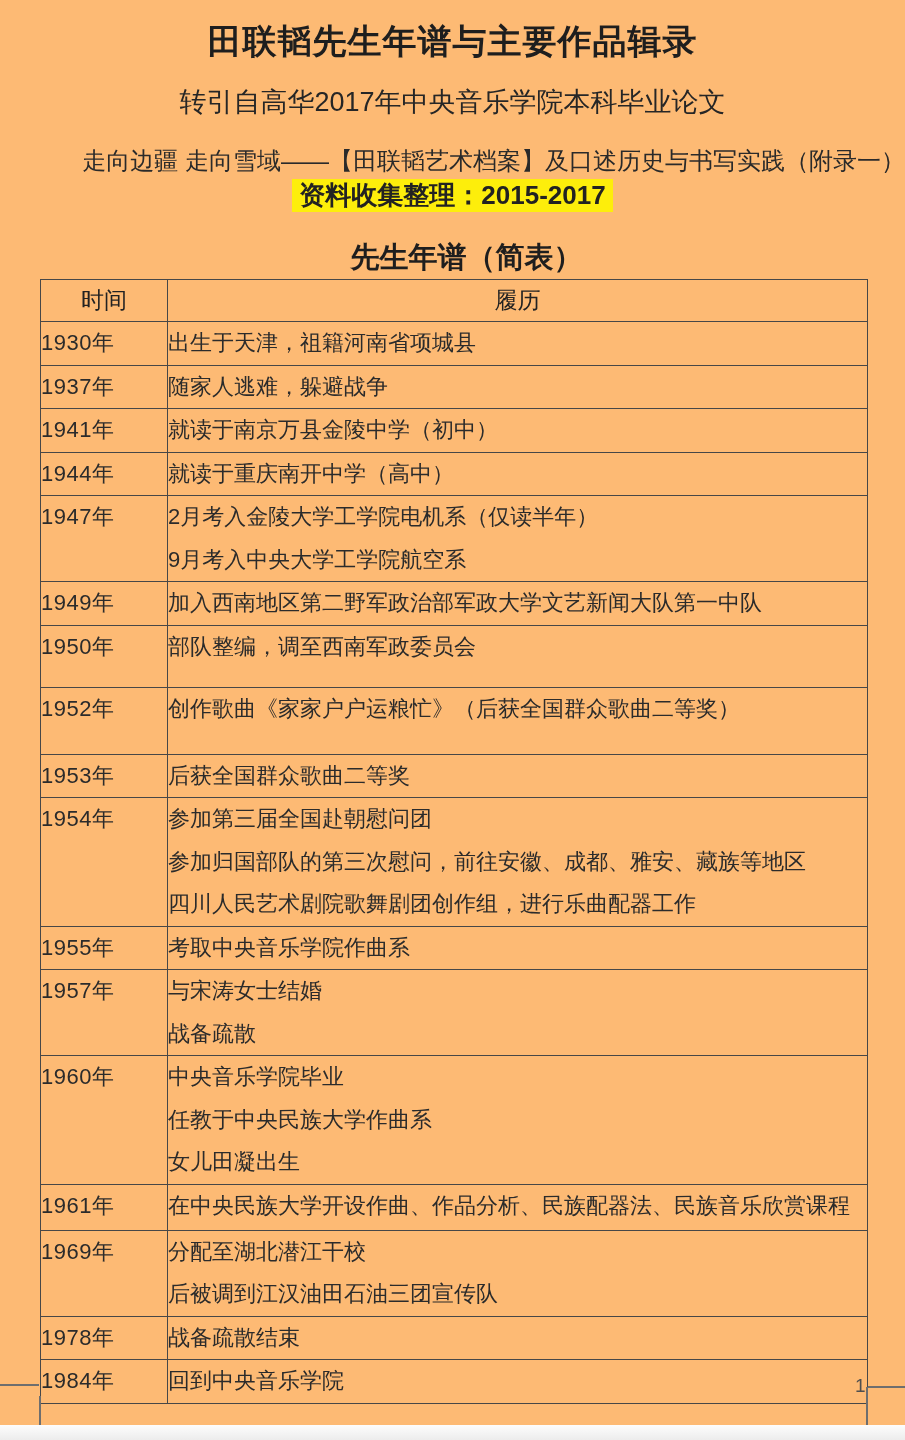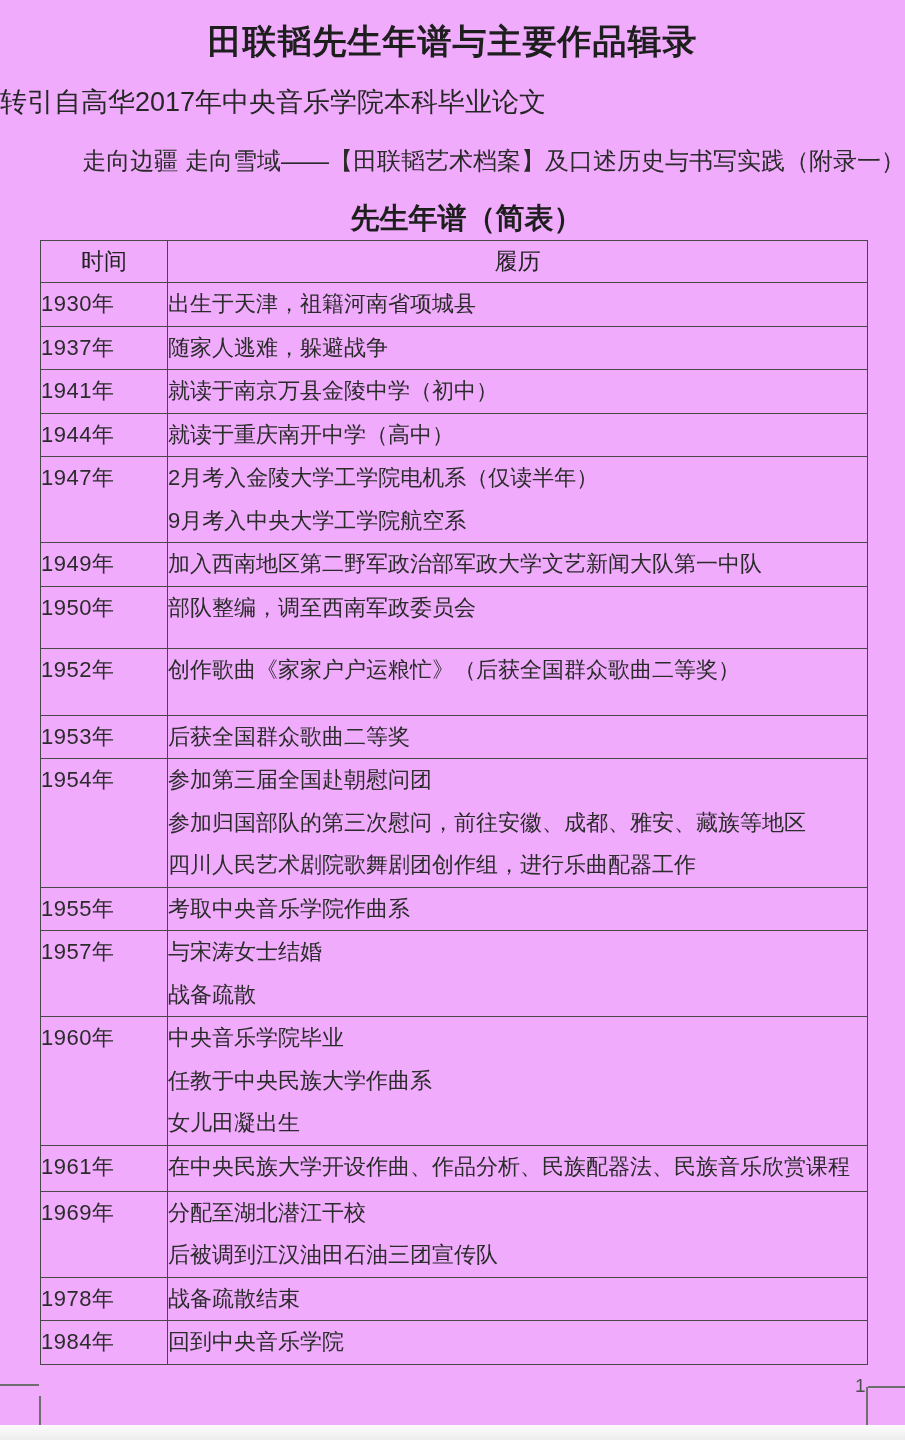--- a/index.html
+++ b/index.html
@@ -6,37 +6,37 @@
     margin: 0;
     padding: 0;
     background: #e9e9e9;
     font-family: "Liberation Sans", "DejaVu Sans", sans-serif;
   }
   .page {
     position: relative;
     width: 905px;
     height: 1440px;
     margin: 0 auto;
-    background: #f0abfc;
+    background: #fdba74;
     color: #2b2b2b;
     overflow: hidden;
   }
   
   .doc-title {
     padding-top: 21px;
     text-align: center;
     font-size: 34px;
     font-weight: bold;
     line-height: 40px;
     letter-spacing: 1px;
     color: #1e1e1e;
   }
   .doc-subtitle {
     margin-top: 26px;
-    text-align: left;
+    text-align: center;
     font-size: 27px;
     font-weight: 500;
     line-height: 30px;
     color: #262626;
   }
   .doc-source-line {
     margin-top: 30px;
     text-align: right;
     font-size: 24px;
     line-height: 28px;
@@ -120,20 +120,23 @@
 <body>
 
 <div class="page">
 
   <div class="doc-title">田联韬先生年谱与主要作品辑录</div>
 
   <div class="doc-subtitle">转引自高华2017年中央音乐学院本科毕业论文</div>
 
   <div class="doc-source-line">走向边疆 走向雪域——【田联韬艺术档案】及口述历史与书写实践（附录一）</div>
 
+  <div class="doc-collection-row">
+    <span class="doc-collection-note" style="background: rgb(253, 238, 11);">资料收集整理：2015-2017</span>
+  </div>
 
   <div class="doc-section-title">先生年谱（简表）</div>
 
   <table class="chronology">
     <colgroup>
       <col class="col-year">
       <col>
     </colgroup>
     <thead>
       <tr>

